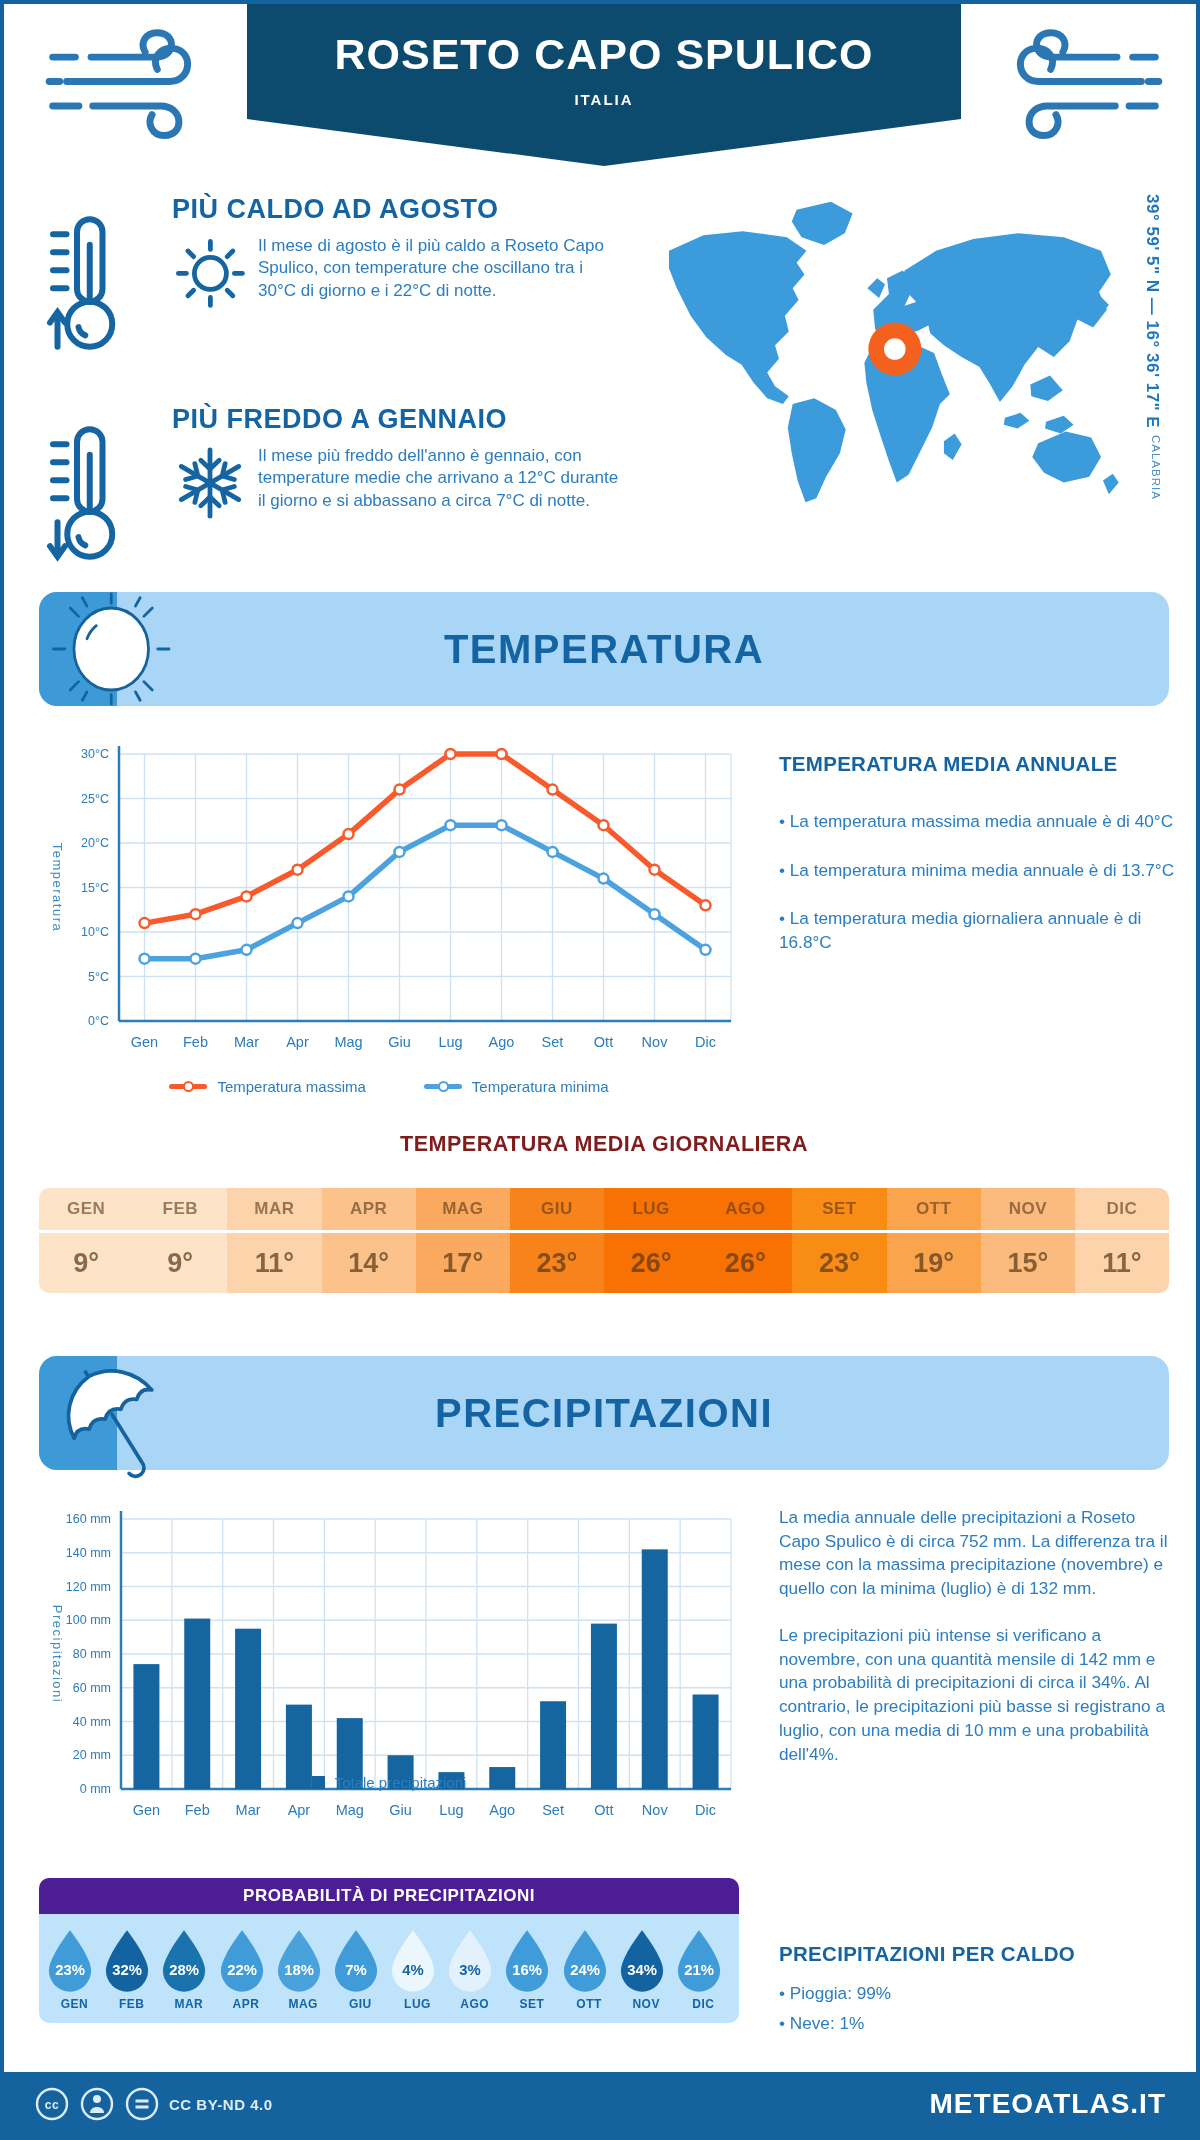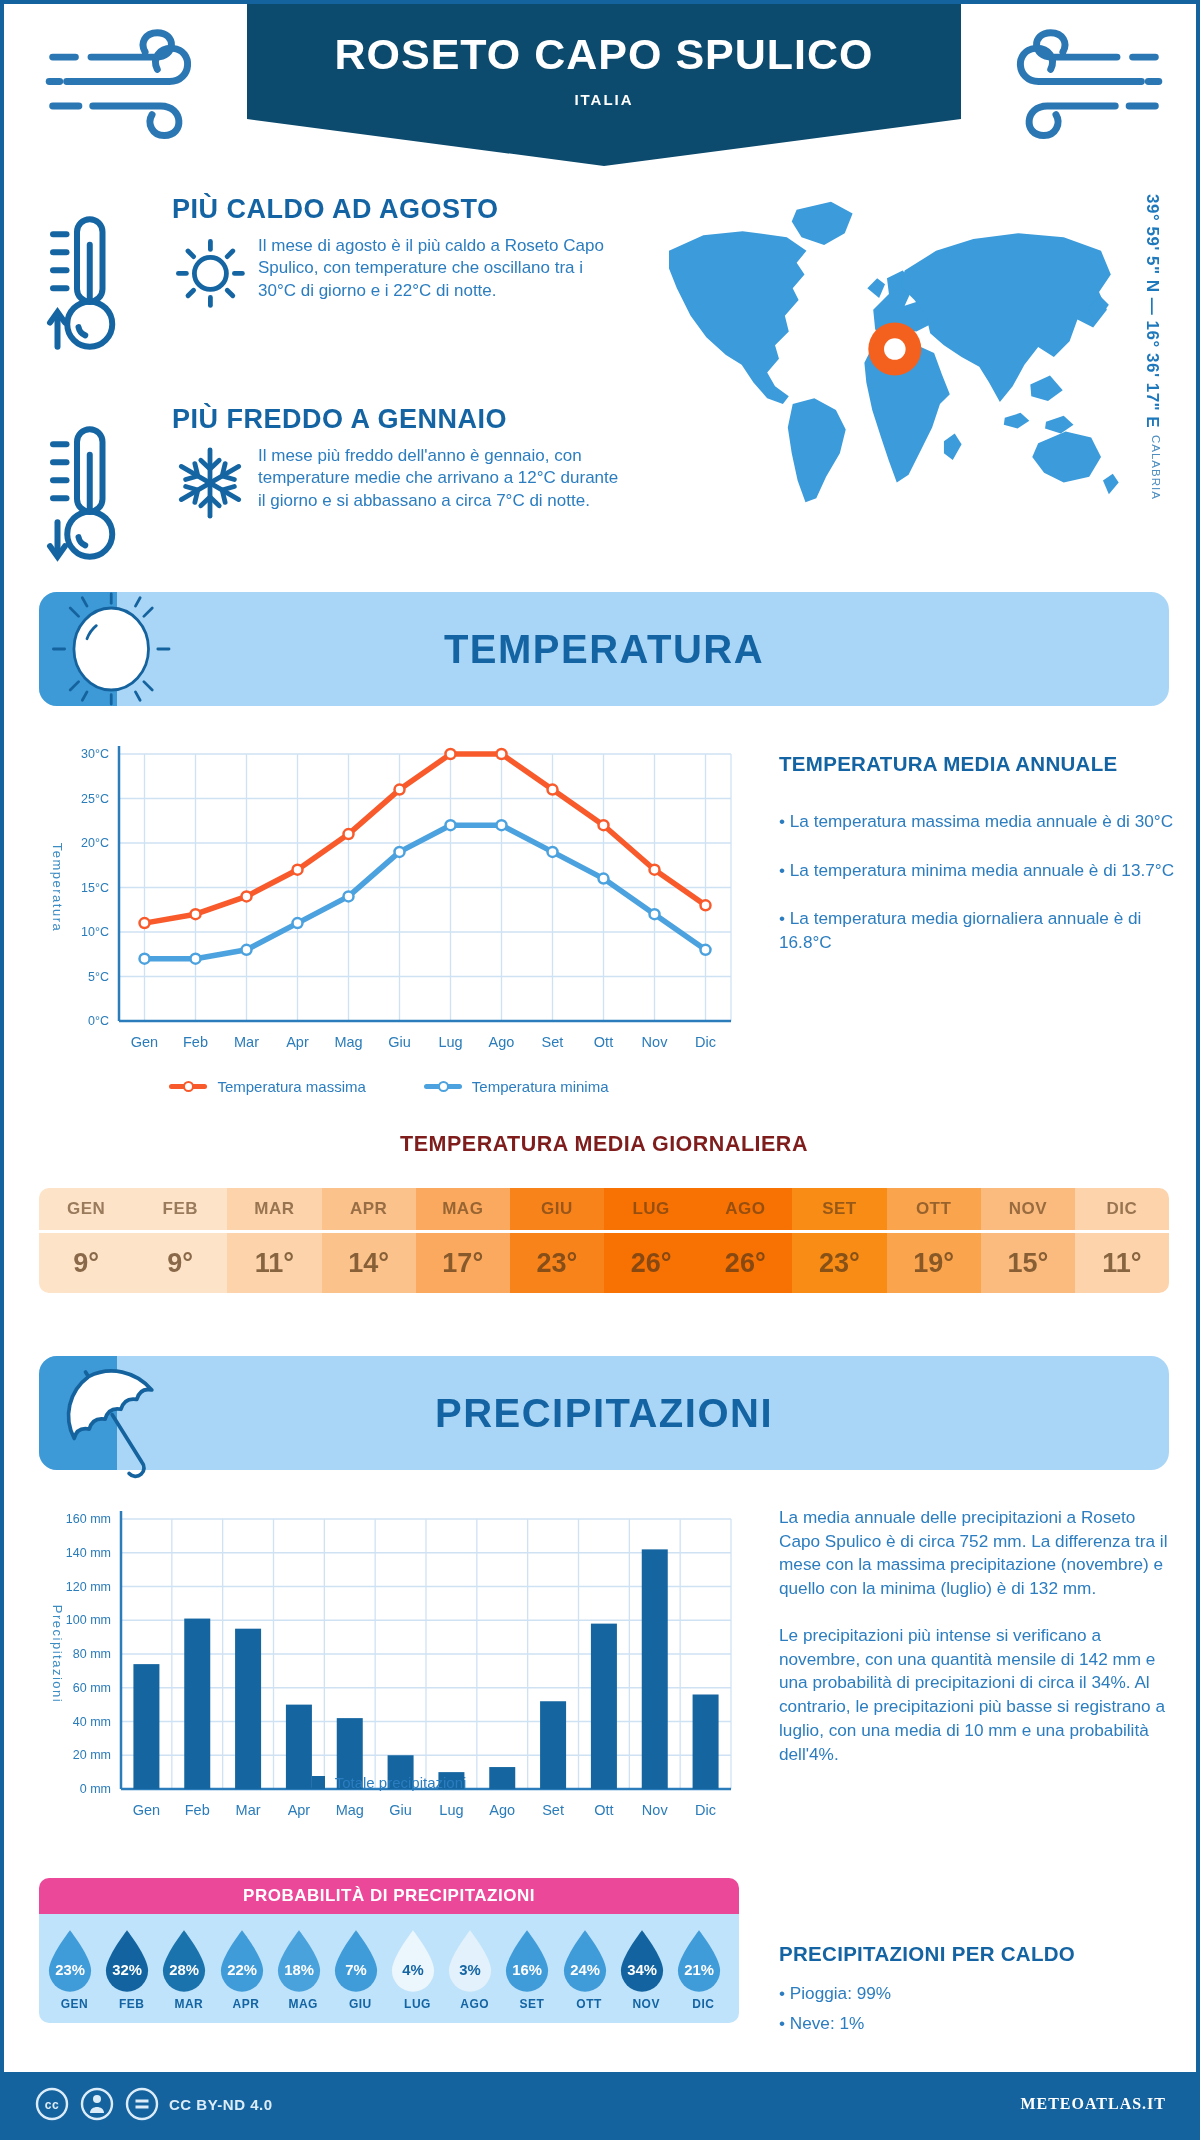--- a/index.html
+++ b/index.html
@@ -63,28 +63,28 @@
   .types h3{margin-bottom:12px;}
   .types .bullet{font-size:17.2px; line-height:1.75; margin:0;}
   .daily-title{position:absolute; left:35px; top:1128px; width:1130px; text-align:center; font-size:21.5px; font-weight:bold; color:#7f1d1d; letter-spacing:.5px;}
   
   .temp-table{position:absolute; left:35px; top:1184px; width:1130px; display:flex; border-radius:10px; overflow:hidden;}
   .tt-col{flex:1;}
   .tt-head{height:42px; line-height:42px; text-align:center; font-size:17px; font-weight:bold; color:rgba(92,58,24,.62); letter-spacing:.5px; border-bottom:3px solid #fff;}
   .tt-val{height:60px; line-height:60px; text-align:center; font-size:27px; font-weight:bold; color:rgba(92,58,24,.72);}
   
   .prob-panel{position:absolute; left:35px; top:1874px; width:700px;}
-  .prob-head{height:36px; line-height:36px; background:#ec4899; color:#fff; text-align:center; font-size:17px; font-weight:bold; letter-spacing:.5px; border-radius:10px 10px 0 0;}
+  .prob-head{height:36px; line-height:36px; background:#4c1d95; color:#fff; text-align:center; font-size:17px; font-weight:bold; letter-spacing:.5px; border-radius:10px 10px 0 0;}
   .prob-body{background:#bfe3fa; border-radius:0 0 10px 10px; display:flex; justify-content:space-between; padding:14px 8px 12px;}
   .drop-cell{width:55px; text-align:center;}
   .drop-cell .month{margin-top:5px; font-size:12px; font-weight:bold; color:#1464a3; letter-spacing:.5px;}
   
   .footer{position:absolute; left:0; right:0; bottom:0; height:64px; background:#15639e; display:flex; align-items:center; justify-content:space-between; padding:0 30px; box-sizing:border-box;}
   .footer .lic{display:flex; align-items:center; gap:9px; color:#dcecf8; font-size:15px; font-weight:bold; letter-spacing:.5px;}
-  .footer .site{color:#fff; font-size:16px; font-weight:bold; letter-spacing:1px;font-family:Liberation Serif, serif;}
+  .footer .site{color:#fff; font-size:28px; font-weight:bold; letter-spacing:1px;}
   svg{display:block;}
 </style>
 </head>
 <body>
 
 <div class="page">
 
   <svg class="wind left" viewBox="0 0 210 140" fill="none" stroke="#2b77b3" stroke-width="8" stroke-linecap="round">
     <path d="M14 38 H40"></path>
     <path d="M58 38 H132 C156 38 156 10 134 10 C120 10 114 22 120 32"></path>
@@ -284,21 +284,21 @@
       <circle cx="411.5" cy="99.2" r="5" fill="#fff" stroke="#4ba2de" stroke-width="2.5"></circle>
       <circle cx="462.5" cy="99.2" r="5" fill="#fff" stroke="#4ba2de" stroke-width="2.5"></circle>
       <circle cx="513.5" cy="125.89999999999999" r="5" fill="#fff" stroke="#4ba2de" stroke-width="2.5"></circle>
       <circle cx="564.5" cy="152.60000000000002" r="5" fill="#fff" stroke="#4ba2de" stroke-width="2.5"></circle>
       <circle cx="615.5" cy="188.2" r="5" fill="#fff" stroke="#4ba2de" stroke-width="2.5"></circle>
       <circle cx="666.5" cy="223.79999999999998" r="5" fill="#fff" stroke="#4ba2de" stroke-width="2.5"></circle>
     </svg>
 
   <div class="side-col annual">
     <h3>TEMPERATURA MEDIA ANNUALE</h3>
-    <div class="bullet">La temperatura massima media annuale è di 30°C</div>
+    <div class="bullet">La temperatura massima media annuale è di 40°C</div>
     <div class="bullet">La temperatura minima media annuale è di 13.7°C</div>
     <div class="bullet">La temperatura media giornaliera annuale è di 16.8°C</div>
   </div>
 
   <div class="legend" id="temp-legend">
       <div class="lg-item">
         <span class="lg-line" style="background:#f85a2b">
           <span class="lg-dot" style="border-color:#f85a2b"></span>
         </span>
         <span>Temperatura massima</span>

